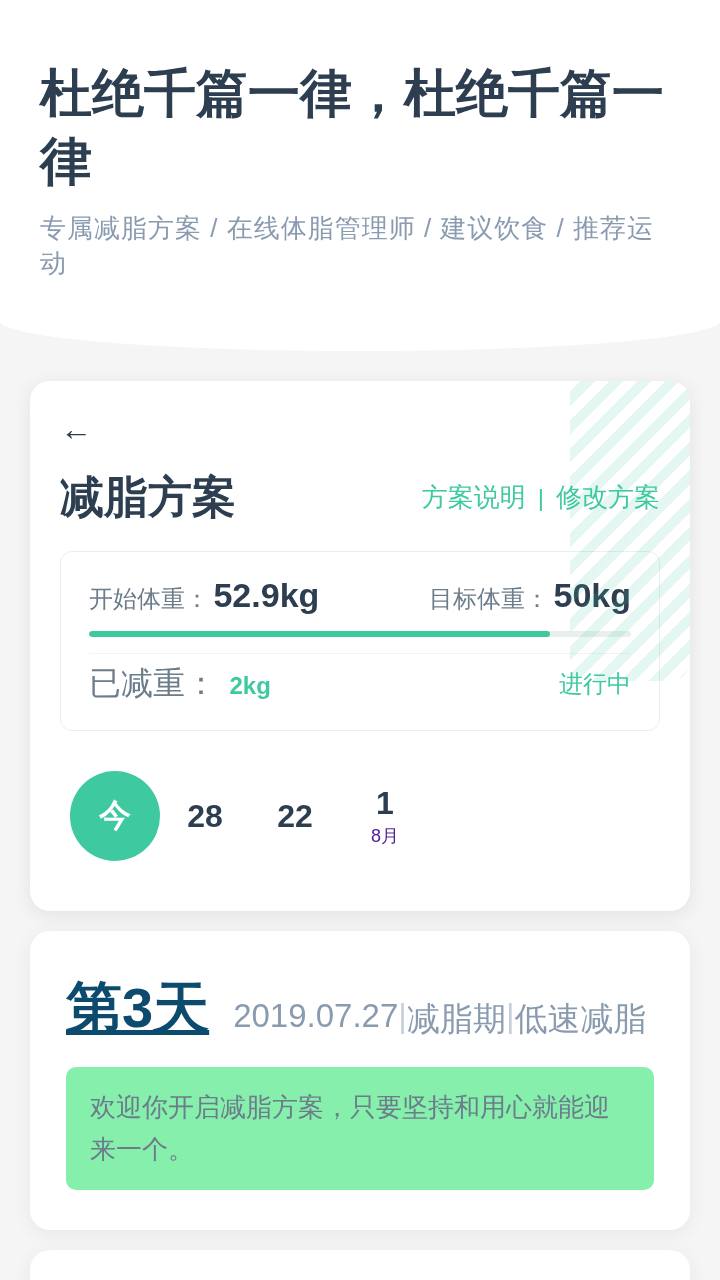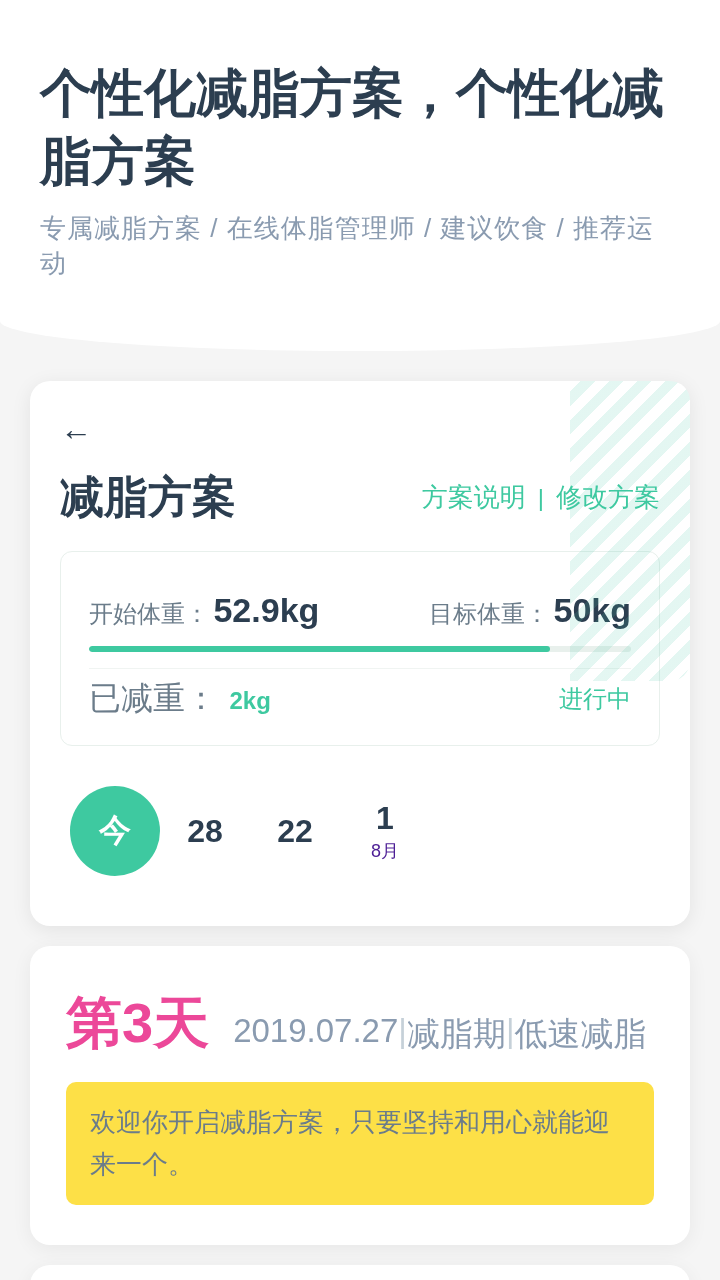--- a/index.html
+++ b/index.html
@@ -114,21 +114,20 @@
       border: 1px solid #e8f0ec;
       border-radius: 12px;
       padding: 24px 28px;
       margin-bottom: 20px;
     }
     .weight-row {
       display: flex;
       justify-content: space-between;
       align-items: flex-end;
       margin-bottom: 16px;
-      margin-top: 15px;
     }
     .weight-label {
       font-size: 24px;
       color: #6b7c8a;
     }
     .weight-value {
       font-size: 34px;
       font-weight: 700;
       color: #2c3e50;
     }
@@ -210,42 +209,43 @@
     }
     .day-header {
       display: flex;
       align-items: baseline;
       gap: 24px;
       margin-bottom: 20px;
     }
     .day-number {
       font-size: 56px;
       font-weight: 800;
-      color: #ec4899;
+      color: #0c4a6e;
+      text-decoration: underline;
     }
     .day-meta {
       display: flex;
       align-items: flex-start;
       gap: 0;
       font-size: 33px;
       color: #8a9bb0;
     }
     .meta-divider {
       color: #c5d0d8;
     }
     .meta-tag {
       color: #8a9bb0;
       font-family: Liberation Mono, monospace;
     }
 
     .day-description {
       font-size: 26px;
       color: #6b7c8a;
       line-height: 1.6;
-      background: #fde047;
+      background: #86efac;
       border-radius: 10px;
       padding: 20px 24px;
     }
 
     
     .diet-section {
       background: white;
       border-radius: 20px;
       margin: 20px 30px;
       padding: 36px;
@@ -255,21 +255,21 @@
       font-size: 40px;
       font-weight: 700;
       color: #2c3e50;
       margin-bottom: 24px;
     }
   </style>
 </head>
 <body>
 
 <div class="header-section">
-  <h1 class="main-title">个性化减脂方案，个性化减脂方案</h1>
+  <h1 class="main-title">杜绝千篇一律，杜绝千篇一律</h1>
   <p class="sub-title">专属减脂方案 / 在线体脂管理师 / 建议饮食 / 推荐运动</p>
 </div>
 
 <div class="card-container">
   <div class="stripe-decoration"></div>
 
   
   <div class="back-btn">←</div>
 
   

